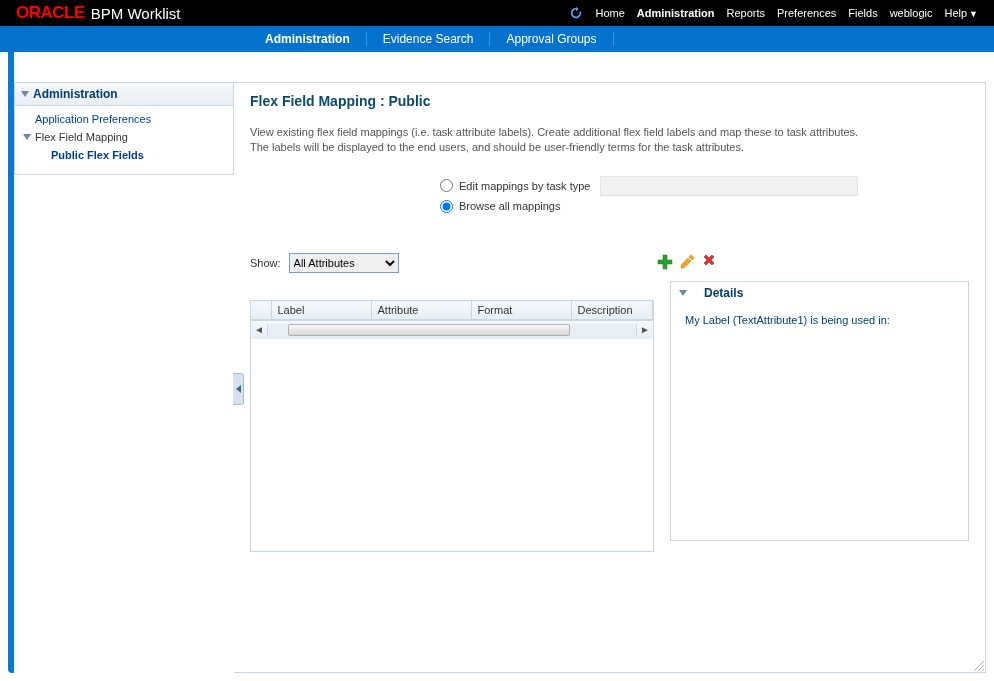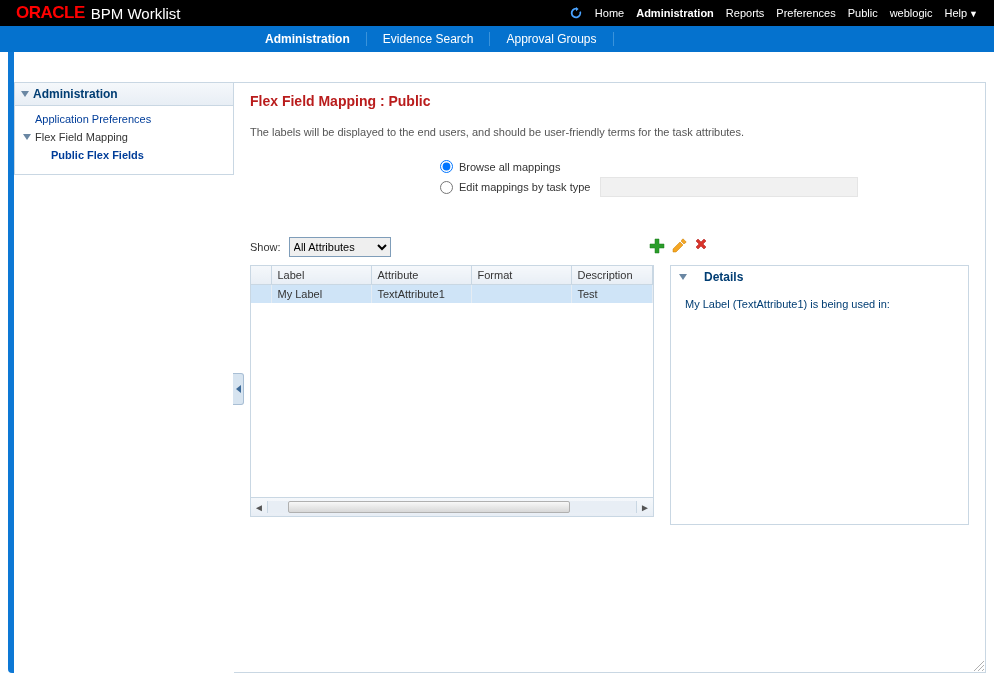--- a/index.html
+++ b/index.html
@@ -147,21 +147,21 @@
     border: 1px solid #c9d7e3;
     border-left: none;
     margin-top: 30px;
     background:#fff;
     padding: 10px 16px;
     box-sizing: border-box;
     position: relative;
     height: calc(100% - 30px);
   }
   .content h2 {
-    color: #b91c1c;
+    color: #0c4a6e;
     font-size: 14px;
     margin: 0 0 16px 0;
     font-weight: bold;
   }
   .desc {
     color: #555;
     line-height: 1.4;
     margin-bottom: 20px;
   }
   .radio-row {
@@ -183,21 +183,21 @@
   .midrow {
     display:flex;
     align-items:center;
     gap:8px;
     margin: 40px 0 8px 0;
   }
   .midrow .lbl { color:#333;}
   select.show {
     font-size:11px;
     height:20px;
-    width: 102px;
+    width: 110px;
     border:1px solid #7f9db9;
   }
   .toolbar-icons {
     margin-left: 250px;
     display:flex;
     gap:6px;
     align-items:center;
   }
   .toolbar-icons svg { cursor:pointer;}
   .two-col {
@@ -206,20 +206,21 @@
     margin-top: 6px;
   }
   .tablewrap {
     width: 402px;
     border: 1px solid #c9d7e3;
     height: 250px;
     position: relative;
     background:#fff;
     display:flex;
     flex-direction:column;
+    margin-top:19px;
   }
   table.grid {
     width: 100%;
     border-collapse: collapse;
     font-size:11px;
     table-layout: fixed;
   }
   table.grid th {
     background: linear-gradient(#f5f8fb,#e8eef5);
     border-bottom:1px solid #c9d7e3;
@@ -337,21 +338,21 @@
   <div class="topnav">
     <span class="refresh-icon">
       <svg viewBox="0 0 16 16" width="14" height="14">
           <path fill="#4aa3ff" d="M8 2a6 6 0 1 0 5.7 4.1l-1.8.7A4 4 0 1 1 8 4v2l3-2.5L8 1z"></path>
         </svg>
     </span>
     <span class="item">Home</span>
     <span class="item bold">Administration</span>
     <span class="item">Reports</span>
     <span class="item">Preferences</span>
-    <span class="item">Public</span>
+    <span class="item">Fields</span>
     <span class="item">weblogic</span>
     <span class="item"><span>Help</span><span class="help-caret">▼</span></span>
   </div>
 </div>
 
 <div class="bluebar">
   <span class="bitem active">Administration</span>
   <span class="bitem">Evidence Search</span>
   <span class="bitem">Approval Groups</span>
   <span class="bitem">Task Configuration</span>
@@ -378,31 +379,32 @@
       </div>
     </div>
 
     <div class="content">
       <div class="collapse-handle">
           <div class="tri-left"></div>
         </div>
 
       <h2>Flex Field Mapping : Public</h2>
       <div class="desc">
+        <div>View existing flex field mappings (i.e. task attribute labels). Create additional flex field labels and map these to task attributes.</div>
         <div>The labels will be displayed to the end users, and should be user-friendly terms for the task attributes.</div>
       </div>
 
-      <div class="radio-row">
-        <input type="radio" checked="" style="">
-        <span>Browse all mappings</span>
-      </div>
       <div class="radio-row">
         <input type="radio" style="">
         <span>Edit mappings by task type</span>
         <span class="filter-input"></span>
+      </div>
+      <div class="radio-row">
+        <input type="radio" checked="" style="">
+        <span>Browse all mappings</span>
       </div>
 
       <div class="midrow">
         <span class="lbl">Show:</span>
         <select class="show">
           <option>All Attributes</option>
         </select>
         <div class="toolbar-icons">
           <span>
             <svg width="16" height="16" viewBox="0 0 16 16">
@@ -436,40 +438,20 @@
             <thead>
               <tr>
                 <th class="rowhandle" style="background:linear-gradient(#f5f8fb,#e8eef5);"></th>
                 <th>Label</th>
                 <th>Attribute</th>
                 <th>Format</th>
                 <th>Description</th>
               </tr>
             </thead>
           </table>
-          <div class="tablebody">
-            <table class="grid">
-              <colgroup>
-                <col style="width:20px">
-                  <col style="width:100px">
-                  <col style="width:100px">
-                  <col style="width:100px">
-                  <col>
-              </colgroup>
-              <tbody>
-                <tr class="selrow">
-                  <td class="rowhandle"></td>
-                  <td>My Label</td>
-                  <td>TextAttribute1</td>
-                  <td></td>
-                  <td>Test</td>
-                </tr>
-              </tbody>
-            </table>
-          </div>
           <div class="hscroll">
             <div class="arrow">◄</div>
             <div class="track">
               <div class="thumb"></div>
             </div>
             <div class="arrow">►</div>
           </div>
         </div>
 
         <div class="detailpanel">

